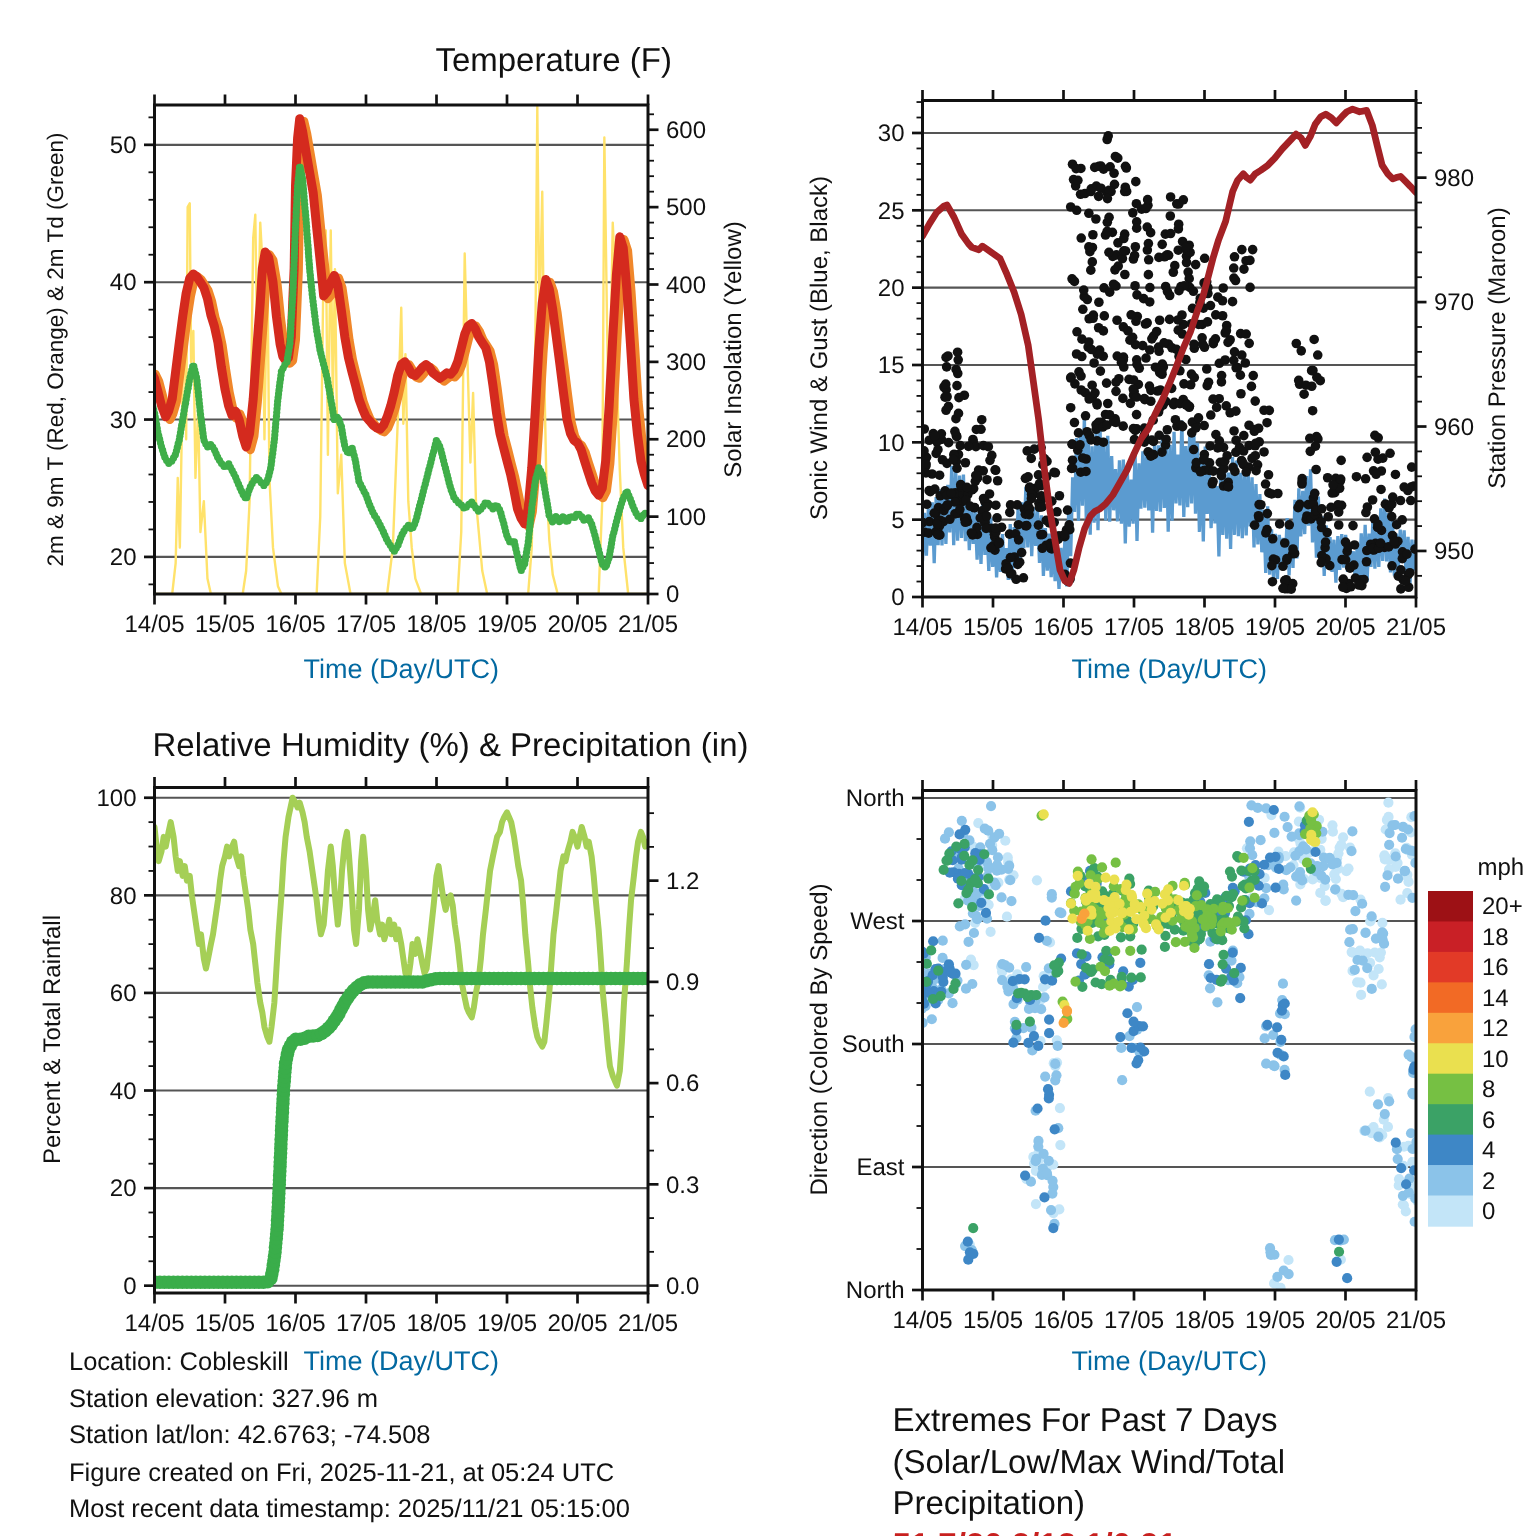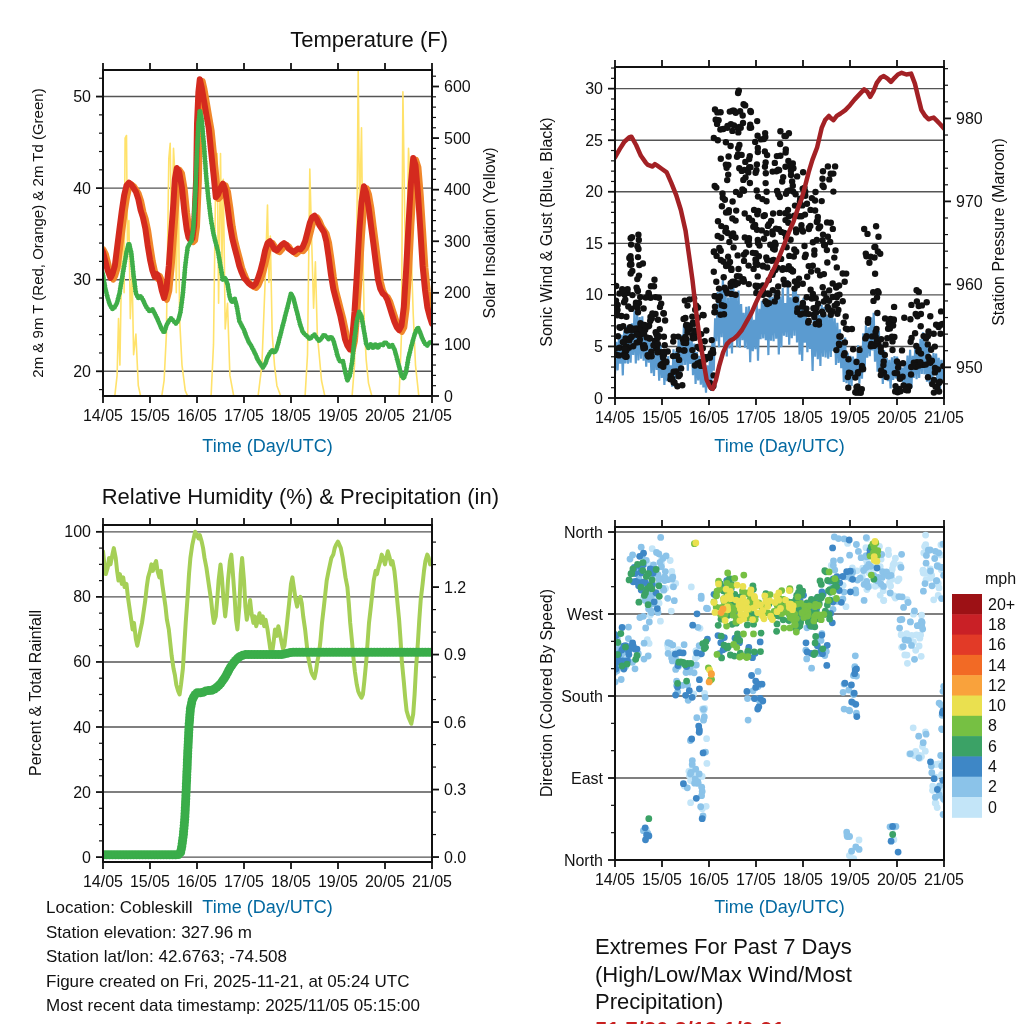--- a/index.html
+++ b/index.html
@@ -3030,21 +3030,21 @@
   <div class="xlabel" style="left:103px;width:329px;top:897px;">Time (Day/UTC)</div>
   <div class="xlabel" style="left:615px;width:329px;top:897px;">Time (Day/UTC)</div>
 
   <div id="mph-label">mph</div>
 
   <div id="footer">
     <div>Location: Cobleskill</div>
     <div>Station elevation: 327.96 m</div>
     <div>Station lat/lon: 42.6763; -74.508</div>
     <div>Figure created on Fri, 2025-11-21, at 05:24 UTC</div>
-    <div>Most recent data timestamp: 2025/11/05 05:15:00</div>
+    <div>Most recent data timestamp: 2025/11/21 05:15:00</div>
   </div>
 
   <div id="extremes">
     <div>Extremes For Past 7 Days</div>
-    <div>(High/Low/Max Wind/Most Precipitation)</div>
+    <div>(Solar/Low/Max Wind/Total Precipitation)</div>
     <div class="vals" id="extremes-values" style="color: rgb(200, 32, 31);">51.7/20.2/13.1/0.91</div>
   </div>
 </div>
 
 </body></html>

